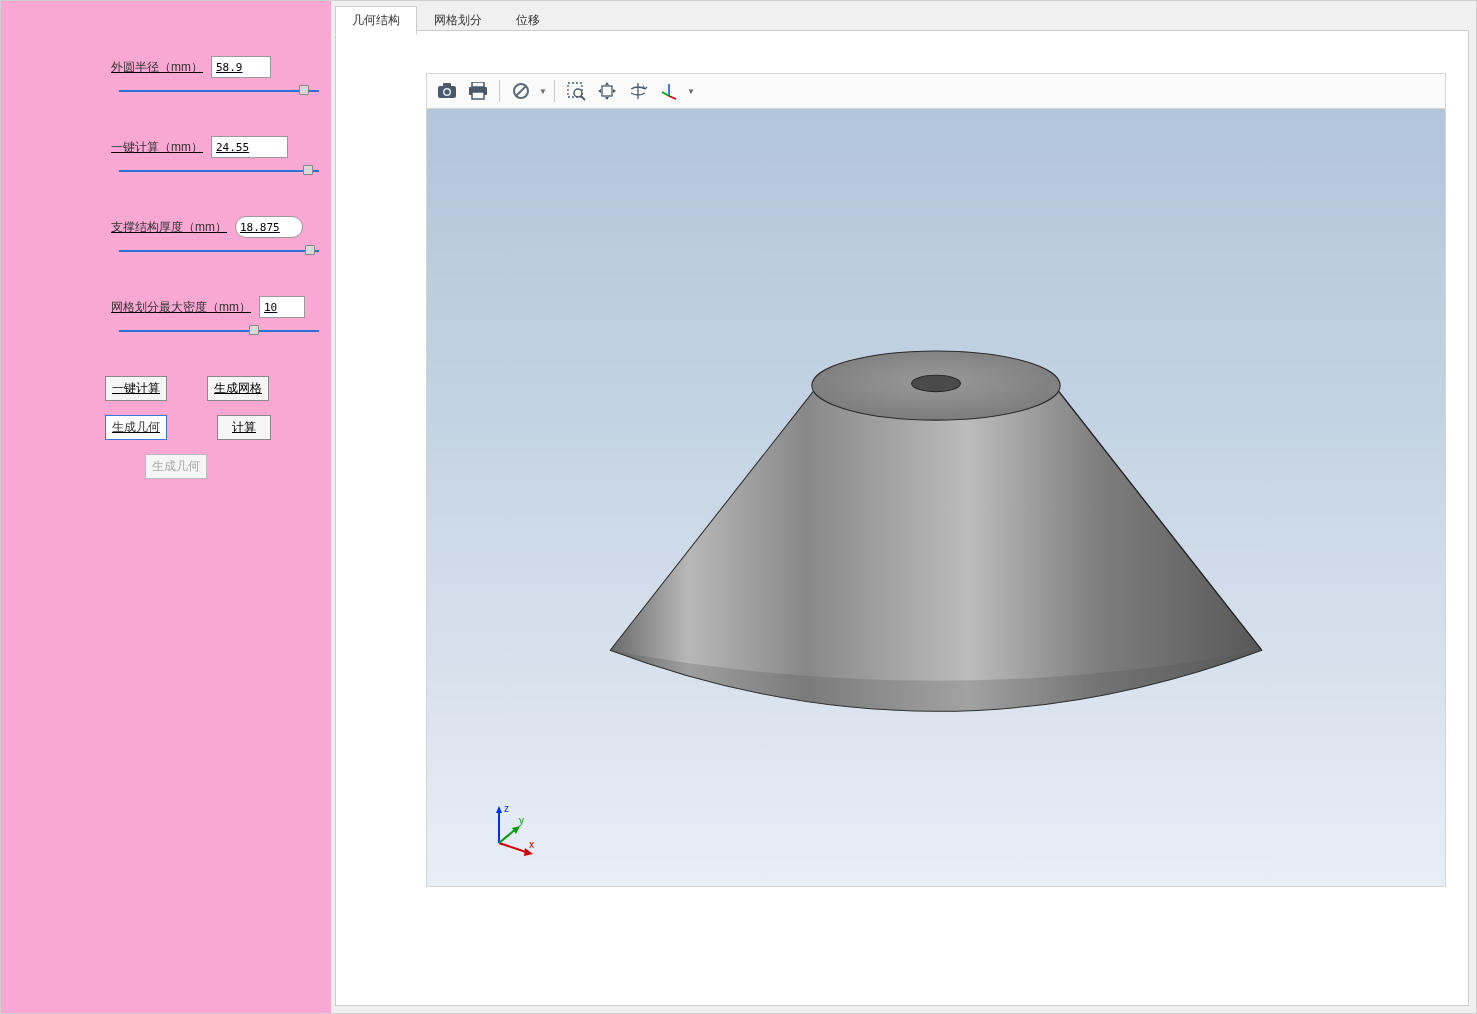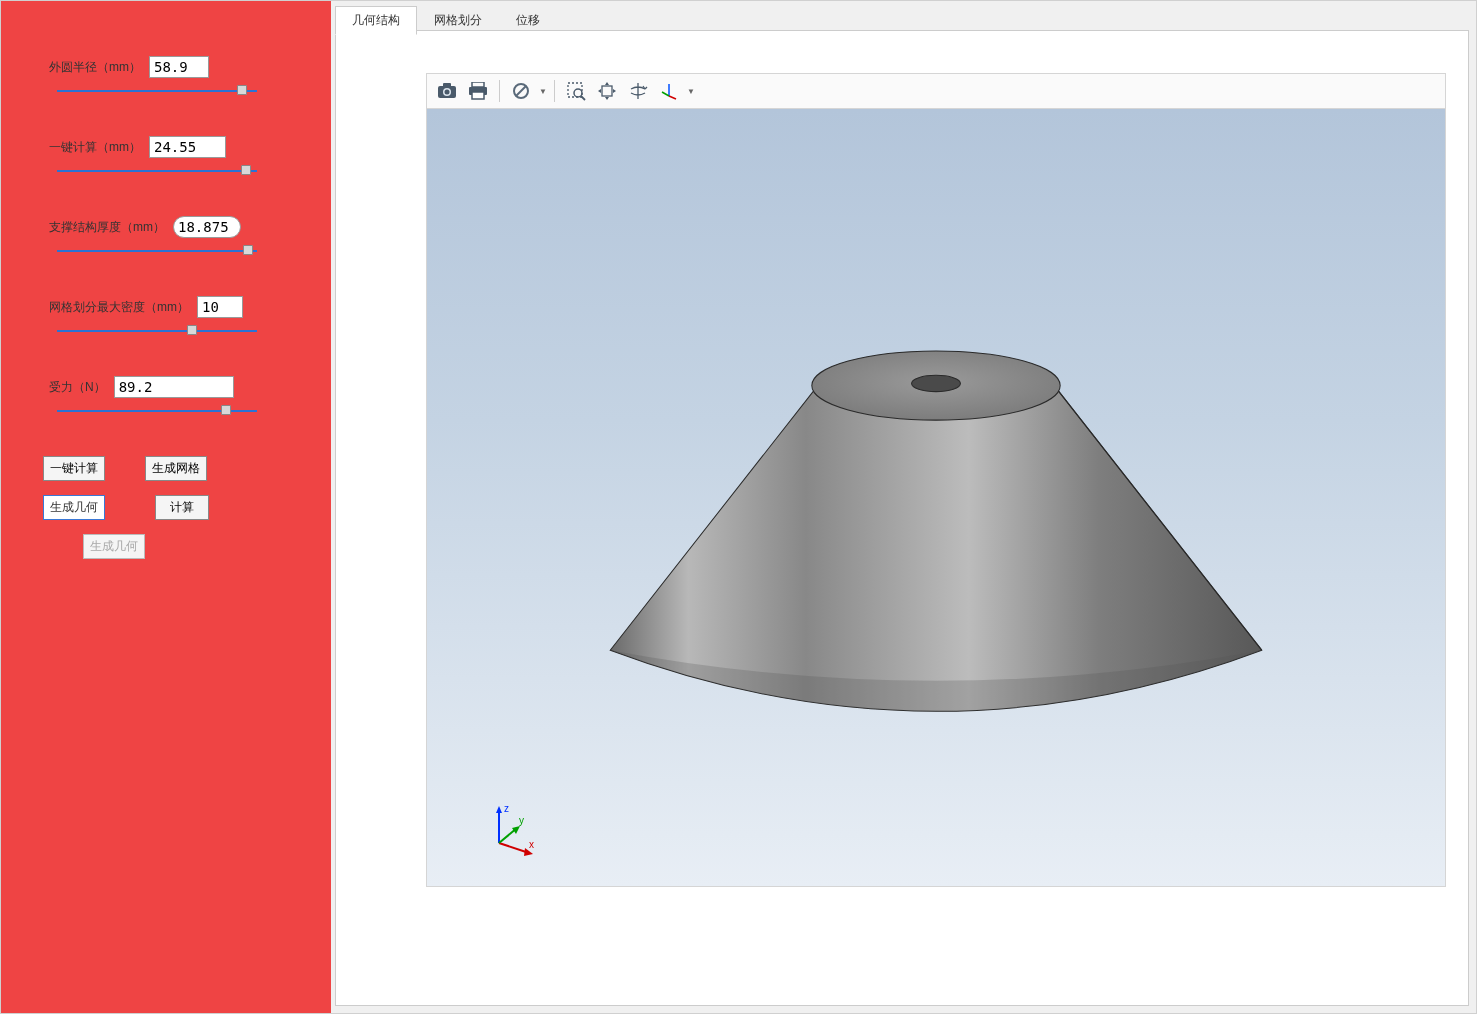--- a/index.html
+++ b/index.html
@@ -13,42 +13,43 @@
     position: relative;
   }
   .main-container {
     display: flex;
     width: 100%;
     height: 100%;
     border: 1px solid #d0d0d0;
   }
   .sidebar {
     width: 330px;
-    background: #ef4444;
-    padding: 55px 30px 20px 48px;
+    background: #f9a8d4;
+    padding: 55px 30px 20px 110px;
+    text-decoration: underline;
   }
   .param-group {
     margin-bottom: 38px;
   }
   .param-row {
     display: flex;
     align-items: center;
     margin-bottom: 6px;
   }
   .param-label {
     color: #333;
     font-size: 12px;
     margin-right: 8px;
     white-space: nowrap;
   }
   .param-input {
     border: 1px solid #999;
     padding: 3px 4px;
     font-family: monospace;
-    font-size: 14px;
+    font-size: 11px;
     height: 22px;
     background: #fff;
   }
   .slider-track {
     position: relative;
     height: 14px;
     width: 200px;
     margin-left: 8px;
   }
   .slider-line {
@@ -225,30 +226,20 @@
       <div class="param-row">
         <span class="param-label">网格划分最大密度（mm）</span>
         <input class="param-input" style="width: 46px;" value="10">
       </div>
       <div class="slider-track">
         <div class="slider-line"></div>
           <div class="slider-thumb" style="left:130px"></div>
       </div>
     </div>
 
-    <div class="param-group">
-      <div class="param-row">
-        <span class="param-label">受力（N）</span>
-        <input class="param-input" style="width: 120px;" value="89.2">
-      </div>
-      <div class="slider-track">
-        <div class="slider-line"></div>
-          <div class="slider-thumb" style="left:164px"></div>
-      </div>
-    </div>
 
 
     <div class="button-row" style="margin-left:-6px">
       <button class="btn">一键计算</button>
       <button class="btn">生成网格</button>
     </div>
     <div class="button-row" style="margin-left:-6px;gap:50px">
       <button class="btn highlight">生成几何</button>
       <button class="btn" style="padding:3px 14px">计算</button>
     </div>

